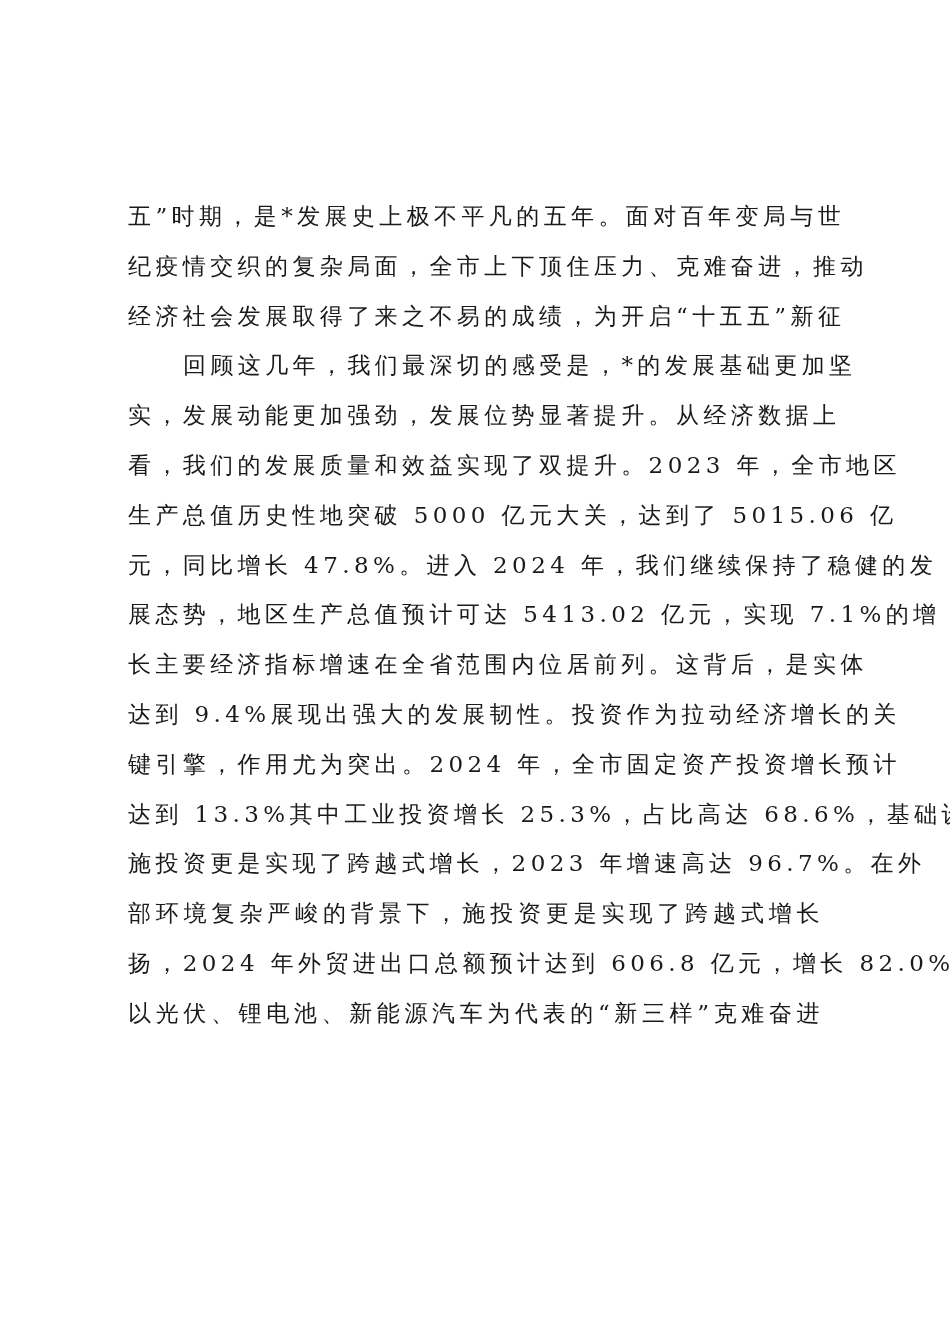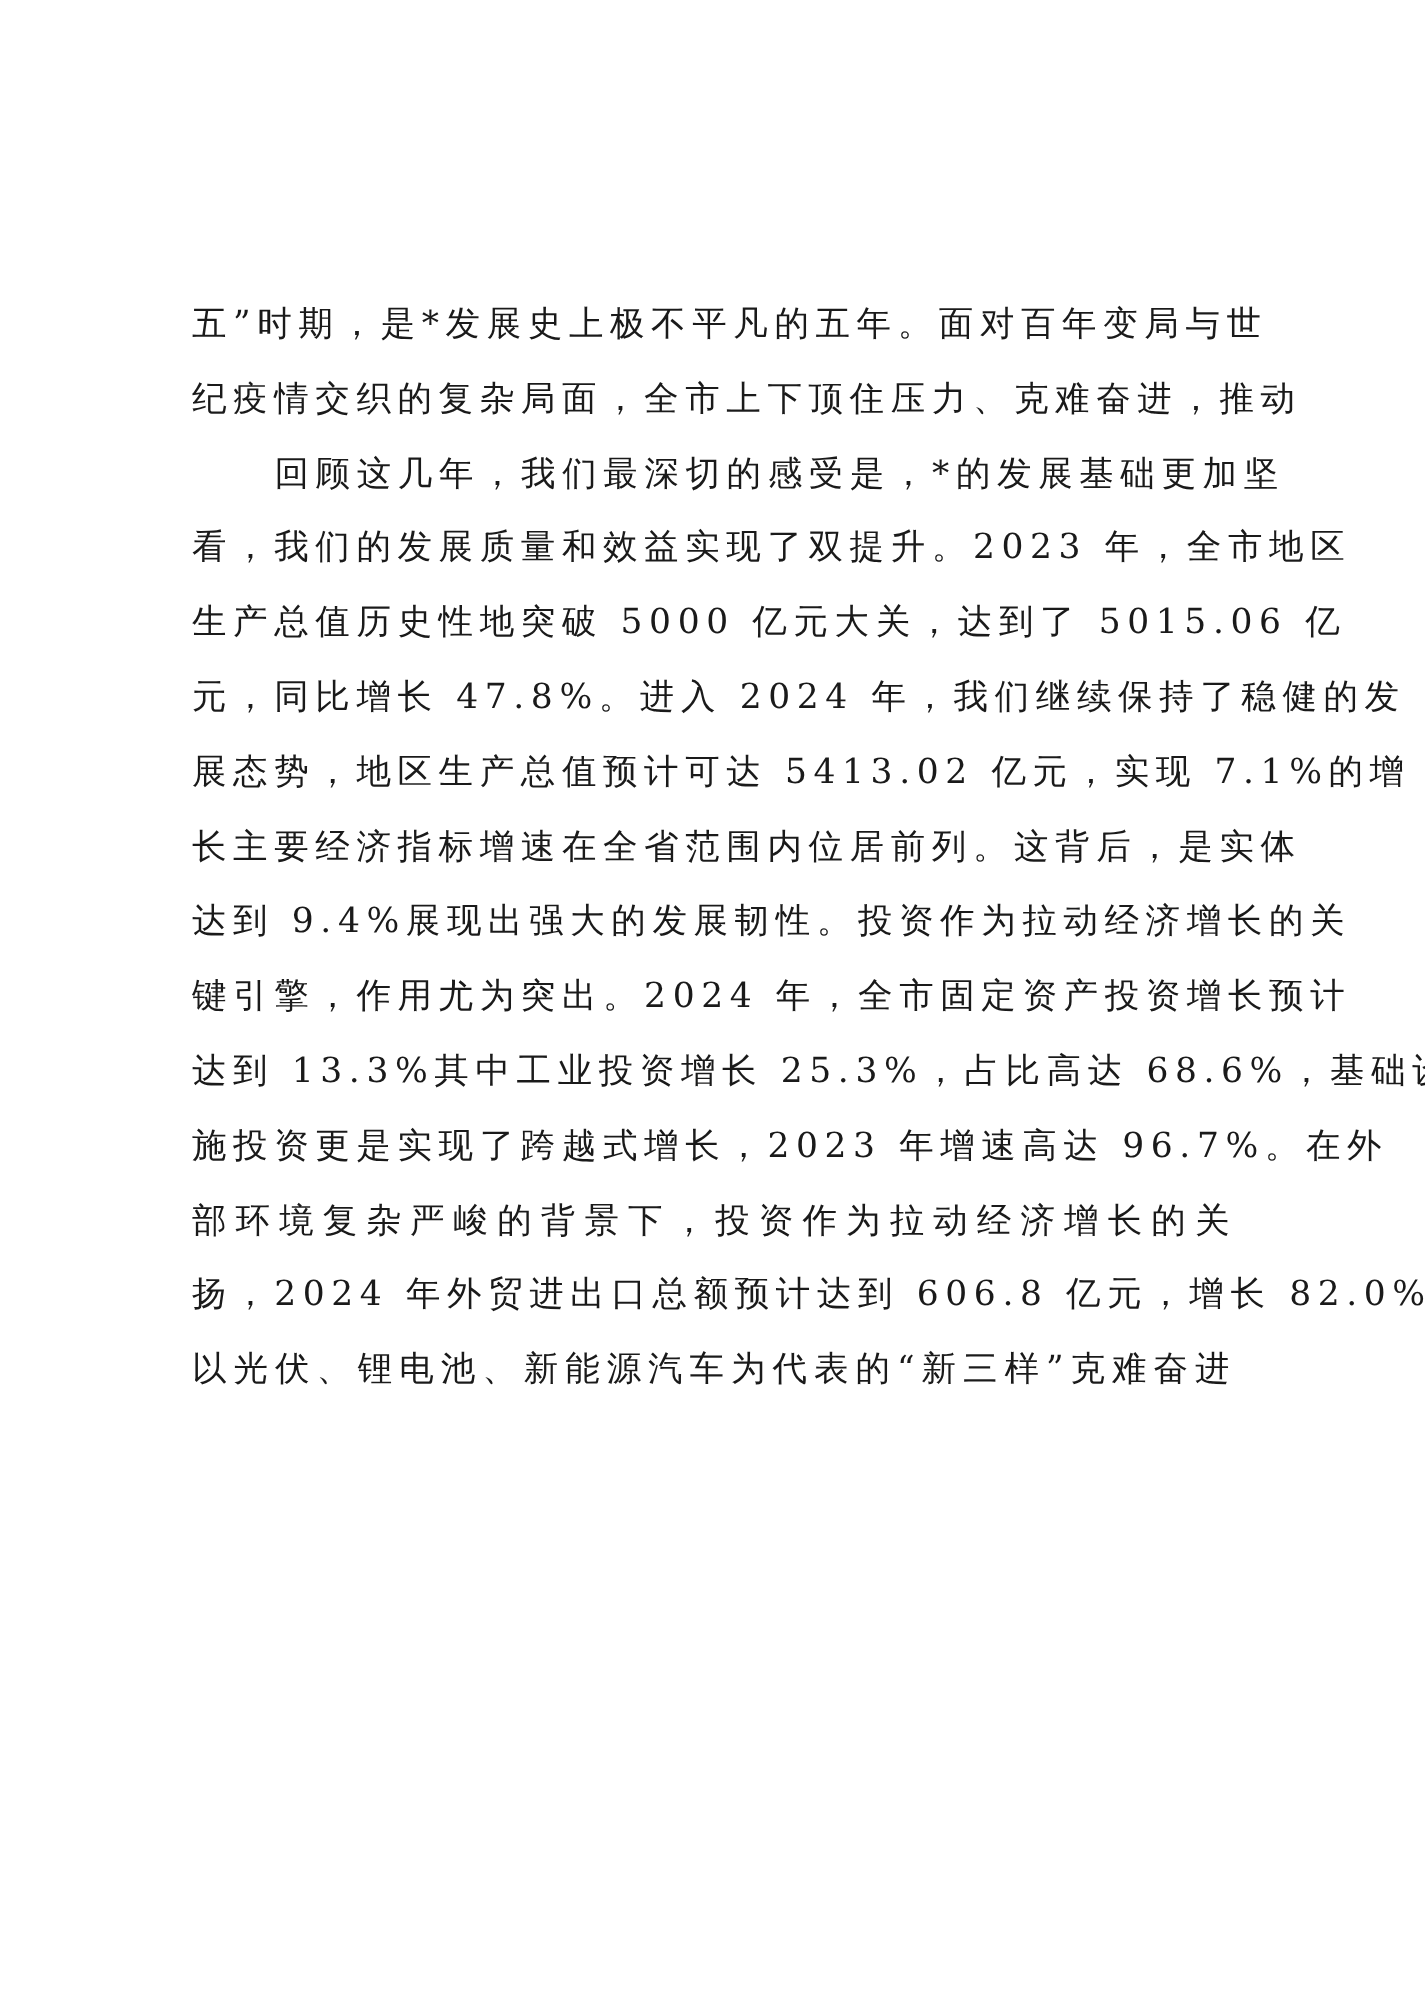--- a/index.html
+++ b/index.html
@@ -42,29 +42,31 @@
     text-align-last: left;
   }
 </style>
 </head>
 <body>
 
 <div class="page">
   <div class="para">
     <span class="line">五”时期，是*发展史上极不平凡的五年。面对百年变局与世</span>
     <span class="line">纪疫情交织的复杂局面，全市上下顶住压力、克难奋进，推动</span>
+    <span class="line">经济社会发展取得了来之不易的成绩，为开启“十五五”新征</span>
   </div>
   <div class="para">
     <span class="line" style="padding-left:55px;">回顾这几年，我们最深切的感受是，*的发展基础更加坚</span>
+    <span class="line">实，发展动能更加强劲，发展位势显著提升。从经济数据上</span>
     <span class="line">看，我们的发展质量和效益实现了双提升。2023 年，全市地区</span>
     <span class="line">生产总值历史性地突破 5000 亿元大关，达到了 5015.06 亿</span>
     <span class="line">元，同比增长 47.8%。进入 2024 年，我们继续保持了稳健的发</span>
     <span class="line">展态势，地区生产总值预计可达 5413.02 亿元，实现 7.1%的增</span>
     <span class="line">长主要经济指标增速在全省范围内位居前列。这背后，是实体</span>
     <span class="line">达到 9.4%展现出强大的发展韧性。投资作为拉动经济增长的关</span>
     <span class="line">键引擎，作用尤为突出。2024 年，全市固定资产投资增长预计</span>
     <span class="line">达到 13.3%其中工业投资增长 25.3%，占比高达 68.6%，基础设</span>
     <span class="line">施投资更是实现了跨越式增长，2023 年增速高达 96.7%。在外</span>
-    <span class="line">部环境复杂严峻的背景下，投资作为拉动经济增长的关</span>
+    <span class="line">部环境复杂严峻的背景下，施投资更是实现了跨越式增长</span>
     <span class="line">扬，2024 年外贸进出口总额预计达到 606.8 亿元，增长 82.0%</span>
     <span class="line">以光伏、锂电池、新能源汽车为代表的“新三样”克难奋进</span>
   </div>
 </div>
 
 </body></html>

